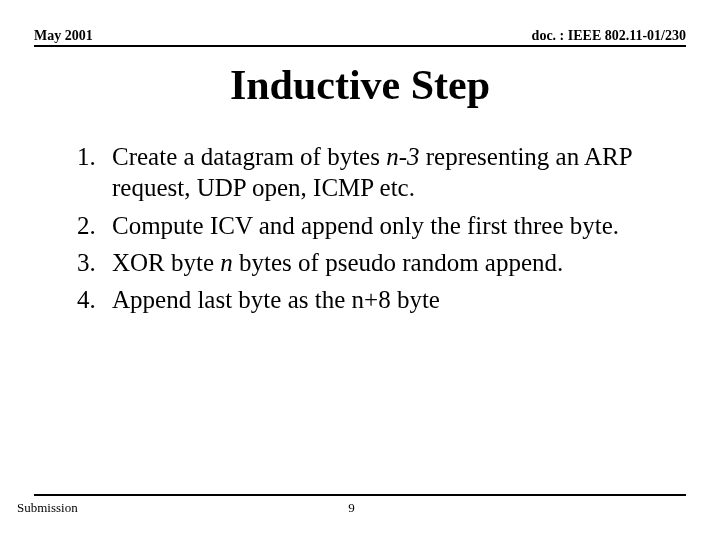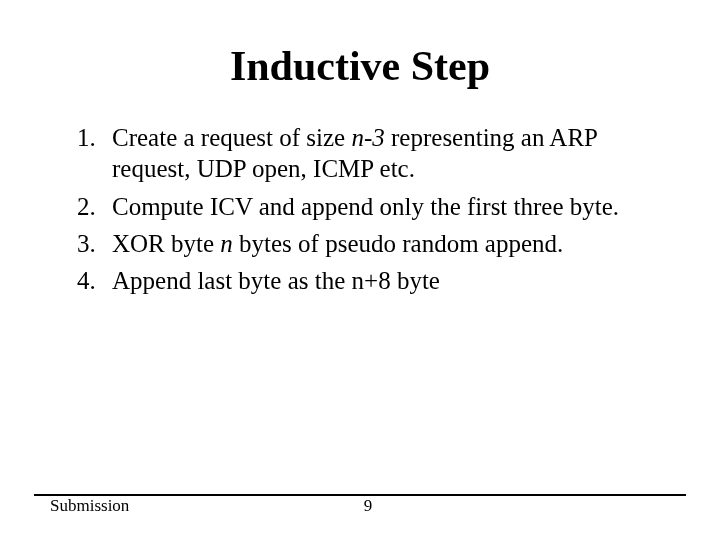--- a/index.html
+++ b/index.html
@@ -5,33 +5,37 @@
   * { margin: 0; padding: 0; box-sizing: border-box; }
   html, body { width: 720px; height: 540px; background: #fff; font-family: "Times New Roman", Times, serif; color: #000; }
   .page { width: 720px; height: 540px; position: relative; padding: 28px 34px 20px 34px; }
   .topbar { display: flex; justify-content: space-between; font-weight: bold; font-size: 14px; border-bottom: 2px solid #000; padding-bottom: 1px; }
   .title { text-align: center; font-size: 42px; margin-top: 14px; margin-bottom: 32px; }
   .list { font-size: 25px; line-height: 1.25; padding-left: 68px; padding-right: 10px; }
   .list li { margin-bottom: 6px; padding-left: 10px; }
   .list li::marker { font-size: 25px; }
   .italic { font-style: italic; }
   .botrule { position: absolute; left: 34px; right: 34px; bottom: 44px; border-top: 2px solid #000; }
-  .botbar { position: absolute; left: 50px; right: 34px; bottom: 24px; display: flex; justify-content: space-between; font-size: 17px; }
+  .botbar { position: absolute; left: 17px; right: 34px; bottom: 24px; display: flex; justify-content: space-between; font-size: 13px; }
   .botcenter { position: absolute; left: 0; right: 0; text-align: center; }
 </style>
 </head>
 <body>
 
 <div class="page">
+  <div class="topbar">
+    <span>May 2001</span>
+    <span>doc. : IEEE 802.11-01/230</span>
+  </div>
 
   <h1 class="title">Inductive Step</h1>
 
   <ol class="list">
     <li>
-      <span>Create a request of size </span><span class="italic">n-3</span><span> representing an ARP request, UDP open, ICMP etc.</span>
+      <span>Create a datagram of bytes </span><span class="italic">n-3</span><span> representing an ARP request, UDP open, ICMP etc.</span>
     </li>
     <li>
       <span>Compute ICV and append only the first three byte.</span>
     </li>
     <li>
       <span>XOR byte </span><span class="italic">n</span><span> bytes of pseudo random append.</span>
     </li>
     <li>
       <span>Append last byte as the n+8 byte</span>
     </li>

